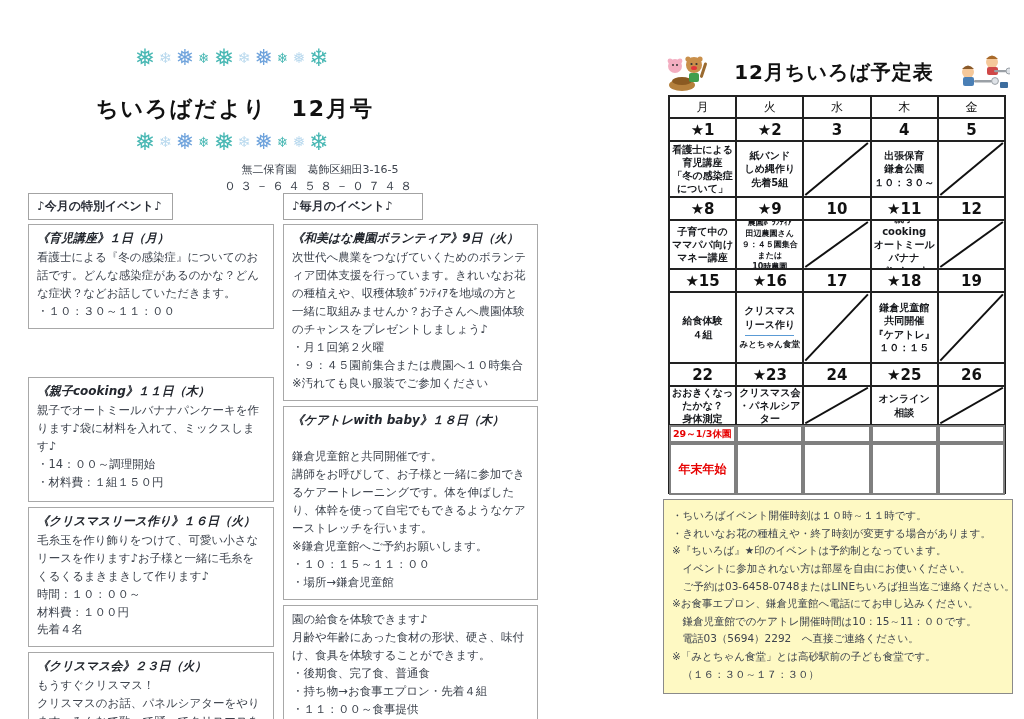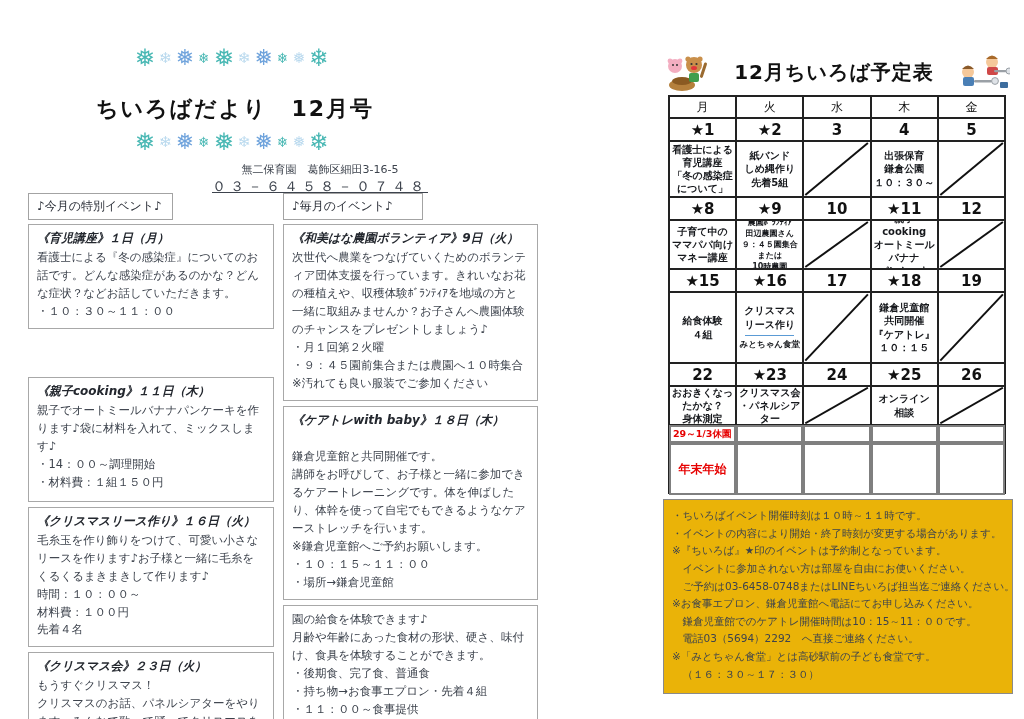--- a/index.html
+++ b/index.html
@@ -9,25 +9,25 @@
   .snow-row{position:absolute;left:84px;width:300px;text-align:center;line-height:1;
             letter-spacing:4px;user-select:none;}
   .snow-row span{display:inline-block;vertical-align:middle;}
   .snow-top{top:46px;}
   .snow-bottom{top:130px;}
   .nl-title{position:absolute;left:60px;top:94px;width:350px;text-align:center;
             font-size:22px;font-weight:bold;color:#111;letter-spacing:2px;}
   .nl-publisher{position:absolute;left:170px;top:162px;width:300px;text-align:center;
                 font-size:11px;color:#3d434d;}
   .nl-phone{position:absolute;left:170px;top:178px;width:300px;text-align:center;
-            font-size:14px;letter-spacing:4px;color:#3d434d;text-decoration:underline;}
+            font-size:12px;letter-spacing:4px;color:#3d434d;}
   .col{position:absolute;top:193px;}
   .col-left{left:28px;width:246px;}
   .col-mid{left:283px;width:255px;}
-  .section-head{border:1px solid #a3a3a3;background:#fff;font-weight:normal;font-size:12px;
+  .section-head{border:1px solid #a3a3a3;background:#fff;font-weight:bold;font-size:12px;
                 color:#2b2f38;padding:4px 10px 4px 8px;margin-bottom:4px;width:fit-content;
                 min-width:140px;box-sizing:border-box;}
   .event-box{border:1px solid #a8a8a8;background:#fff;padding:5px 8px 7px;margin-bottom:5px;
              box-sizing:border-box;}
   .event-title{font-weight:bold;font-size:12px;color:#23272e;margin-bottom:2px;font-style:italic;}
   .event-body{font-size:11.5px;line-height:1.56;white-space:pre-line;color:#3d434d;}
   .col-left .event-box:nth-of-type(1){min-height:92px;}
   .col-left .event-box:nth-of-type(2){min-height:100px;}
   .col-left .event-box:nth-of-type(3){min-height:125px;margin-top:48px;}
   .col-left .event-box:nth-of-type(4){min-height:130px;}
@@ -53,21 +53,21 @@
   .event-cell.small .cell-text{font-size:8px;line-height:1.4;}
   .sub-divider{width:78%;border-top:1px solid #5b9bd5;margin:4px 0 3px;}
   .sub-label{font-size:8.5px;font-weight:bold;color:#16181c;}
   .diag svg{position:absolute;inset:0;width:100%;height:100%;}
   .diag line{stroke:#111;stroke-width:2;vector-effect:non-scaling-stroke;}
   .gray{border-color:#7f7f7f;border-width:2px;}
   .closed-cell{color:#e60000;font-weight:bold;font-size:9.5px;justify-content:flex-start;
                padding-left:2px;white-space:nowrap;}
   .closed-label{color:#e60000;font-weight:bold;font-size:12px;}
   .notes-box{position:absolute;left:663px;top:499px;width:350px;height:195px;
-             border:1px solid #8a8a8a;box-sizing:border-box;padding:7px 8px;background:#eab308;}
+             border:1px solid #8a8a8a;box-sizing:border-box;padding:7px 8px;background:#fef9c3;}
   .note-line{font-size:10.5px;line-height:1.68;color:#3d434d;white-space:pre;}
 </style>
 </head>
 <body>
 
 <div class="page">
 
   <div class="snow-row snow-top"><span style="font-size: 24px; color: rgb(73, 184, 180);">❅</span><span style="font-size: 15px; color: rgb(185, 217, 238);">❄</span><span style="font-size: 22px; color: rgb(111, 163, 220);">❅</span><span style="font-size: 14px; color: rgb(73, 184, 180);">❄</span><span style="font-size: 24px; color: rgb(73, 184, 180);">❅</span><span style="font-size: 15px; color: rgb(185, 217, 238);">❄</span><span style="font-size: 22px; color: rgb(111, 163, 220);">❅</span><span style="font-size: 14px; color: rgb(73, 184, 180);">❄</span><span style="font-size: 15px; color: rgb(185, 217, 238);">❅</span><span style="font-size: 24px; color: rgb(73, 184, 180);">❄</span></div>
   <div class="nl-title">ちいろばだより　12月号</div>
   <div class="snow-row snow-bottom"><span style="font-size: 24px; color: rgb(73, 184, 180);">❅</span><span style="font-size: 15px; color: rgb(185, 217, 238);">❄</span><span style="font-size: 22px; color: rgb(111, 163, 220);">❅</span><span style="font-size: 14px; color: rgb(73, 184, 180);">❄</span><span style="font-size: 24px; color: rgb(73, 184, 180);">❅</span><span style="font-size: 15px; color: rgb(185, 217, 238);">❄</span><span style="font-size: 22px; color: rgb(111, 163, 220);">❅</span><span style="font-size: 14px; color: rgb(73, 184, 180);">❄</span><span style="font-size: 15px; color: rgb(185, 217, 238);">❅</span><span style="font-size: 24px; color: rgb(73, 184, 180);">❄</span></div>
@@ -312,21 +312,21 @@
       <div class="cal-cell gray"></div>
       <div class="cal-cell gray"></div>
       <div class="cal-cell gray"></div>
       <div class="cal-cell gray"></div>
     </div>
 
   <div class="notes-box">
 
       <div class="note-line">・ちいろばイベント開催時刻は１０時～１１時です。</div>
 
-      <div class="note-line">・イベントの内容により開始・終了時刻が変更する場合があります。</div>
+      <div class="note-line">・きれいなお花の種植えや・終了時刻が変更する場合があります。</div>
 
       <div class="note-line">※『ちいろば』★印のイベントは予約制となっています。</div>
 
       <div class="note-line">　イベントに参加されない方は部屋を自由にお使いください。</div>
 
       <div class="note-line">　ご予約は03-6458-0748またはLINEちいろば担当迄ご連絡ください。</div>
 
       <div class="note-line">※お食事エプロン、鎌倉児童館へ電話にてお申し込みください。</div>
 
       <div class="note-line">　鎌倉児童館でのケアトレ開催時間は10：15～11：００です。</div>

